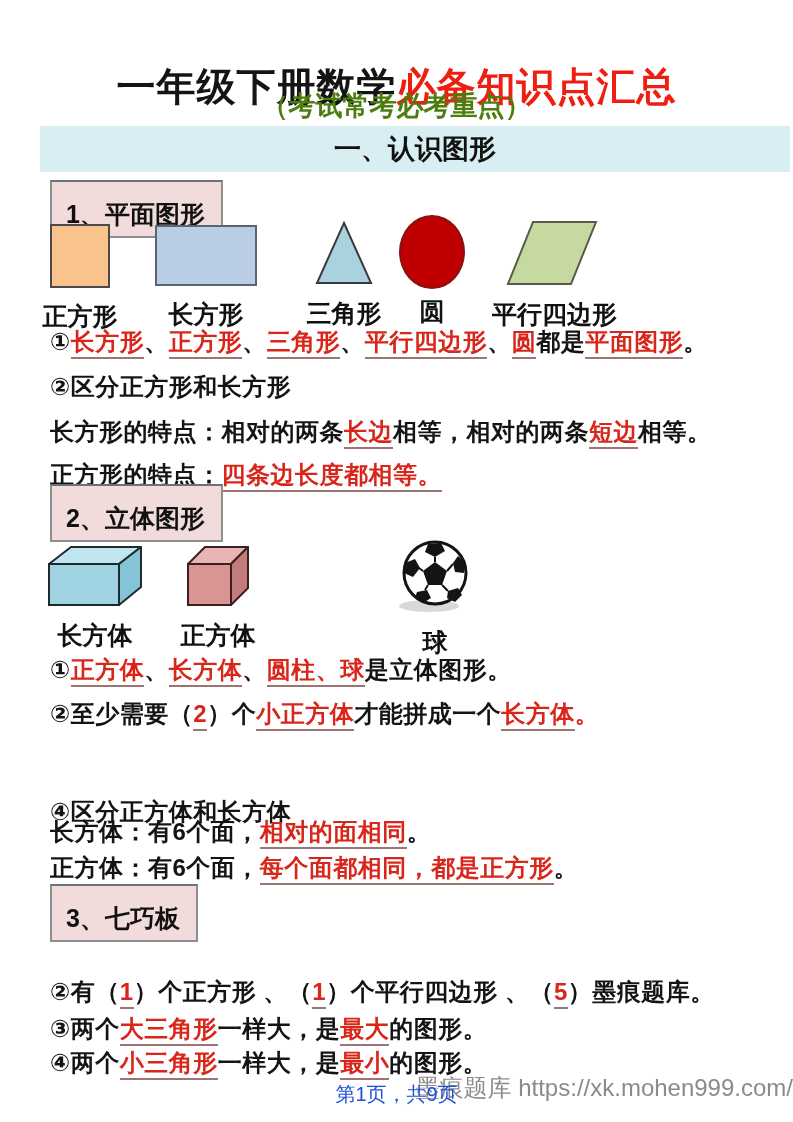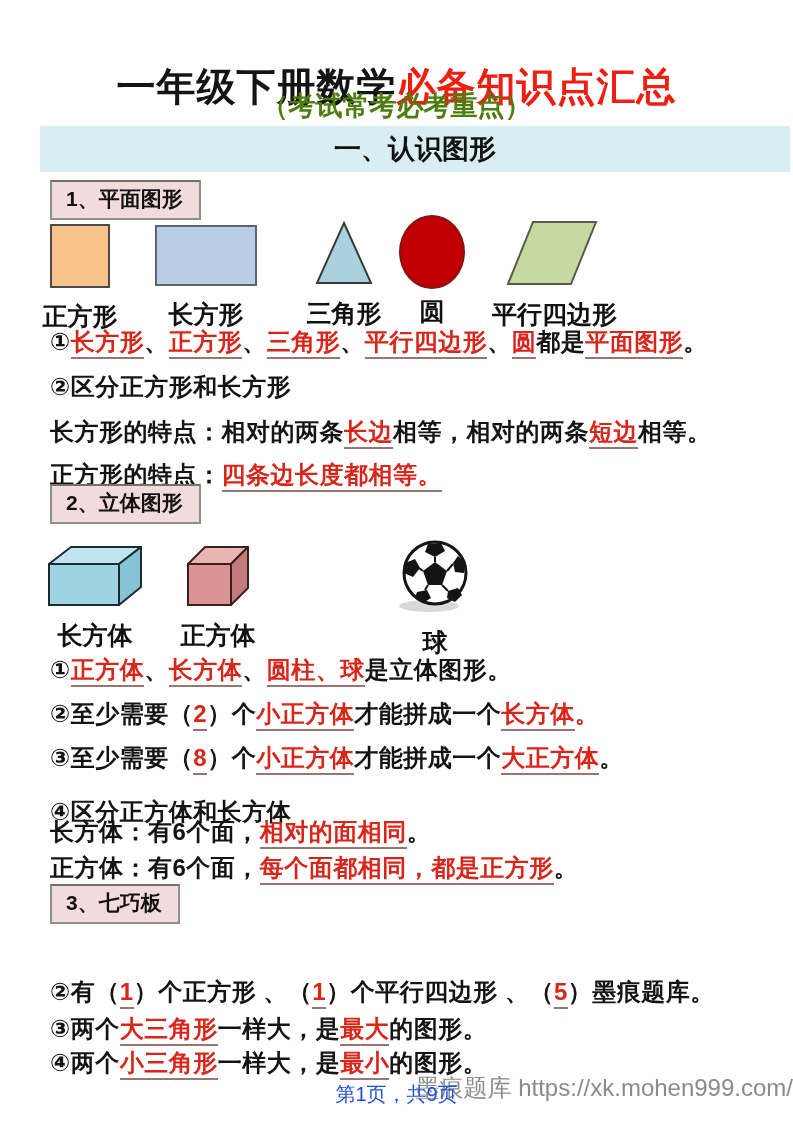--- a/index.html
+++ b/index.html
@@ -17,21 +17,21 @@
     font-size:27px;font-weight:bold;color:#4d7c0f;
   }
   .banner{
     position:absolute;top:126px;left:40px;width:750px;height:46px;
     background:#D9EEF3;text-align:center;line-height:46px;
     font-size:27px;font-weight:bold;color:#111;
   }
   .label-box{
     position:absolute;left:50px;display:inline-block;
     background:#F2DCDB;border:2px solid #8f8f8f;border-top-color:#707070;
-    padding:3px 16px 5px 14px;font-size:21px;font-weight:bold;color:#111;
+    padding:16px 16px 5px 14px;font-size:25px;font-weight:bold;color:#111;
     box-sizing:border-box;
   }
   .lb-plane{top:180px;}
   .lb-solid{top:484px;}
   .lb-tangram{top:884px;}
 
   .fig{position:absolute;text-align:center;}
   .fig .glyph{display:inline-block;}
   .caption{margin-top:8px;font-size:25px;font-weight:600;color:#111;white-space:nowrap;}
 
@@ -125,21 +125,20 @@
       <polygon points="63,18 70,24 69,35 60,34 58,25" fill="#141414"></polygon>
       <polygon points="22,54 32,52 36,60 28,65 20,60" fill="#141414"></polygon>
       <polygon points="53,53 63,50 67,57 60,64 52,60" fill="#141414"></polygon>
       <path d="M40,19 L40,24 M24,30 L28,33 M58,26 L52,33 M47,47 L53,53 M33,47 L30,52" stroke="#141414" stroke-width="2" fill="none"></path>
     </svg>
     <div class="caption">球</div>
   </div>
 
   <p class="line" style="top:654px;"><span class="seg-p">①</span><span class="seg-ru">正方体</span><span class="seg-p">、</span><span class="seg-ru">长方体</span><span class="seg-p">、</span><span class="seg-ru">圆柱、球</span><span class="seg-p">是立体图形。</span></p>
   <p class="line" style="top:698px;"><span class="seg-p">②至少需要（</span><span class="seg-ru">2</span><span class="seg-p">）个</span><span class="seg-ru">小正方体</span><span class="seg-p">才能拼成一个</span><span class="seg-ru">长方体</span><span class="seg-r">。</span></p>
-  <p class="line" style="top:742px;"><span class="seg-p">③至少需要（</span><span class="seg-ru">8</span><span class="seg-p">）个</span><span class="seg-ru">小正方体</span><span class="seg-p">才能拼成一个</span><span class="seg-ru">大正方体</span><span class="seg-p">。</span></p>
   <p class="line" style="top:796px;"><span class="seg-p">④区分正方体和长方体</span></p>
   <p class="line" style="top:816px;"><span class="seg-p">长方体：有6个面，</span><span class="seg-ru">相对的面相同</span><span class="seg-p">。</span></p>
   <p class="line" style="top:852px;"><span class="seg-p">正方体：有6个面，</span><span class="seg-ru">每个面都相同，都是正方形</span><span class="seg-p">。</span></p>
 
   <div class="label-box lb-tangram">3、七巧板</div>
 
   <p class="line" style="top:976px;"><span class="seg-p">②有（</span><span class="seg-ru">1</span><span class="seg-p">）个正方形 、（</span><span class="seg-ru">1</span><span class="seg-p">）个平行四边形 、（</span><span class="seg-ru">5</span><span class="seg-p">）墨痕题库。</span></p>
   <p class="line" style="top:1013px;"><span class="seg-p">③两个</span><span class="seg-ru">大三角形</span><span class="seg-p">一样大，是</span><span class="seg-ru">最大</span><span class="seg-p">的图形。</span></p>
   <p class="line" style="top:1047px;"><span class="seg-p">④两个</span><span class="seg-ru">小三角形</span><span class="seg-p">一样大，是</span><span class="seg-ru">最小</span><span class="seg-p">的图形。</span></p>
 

